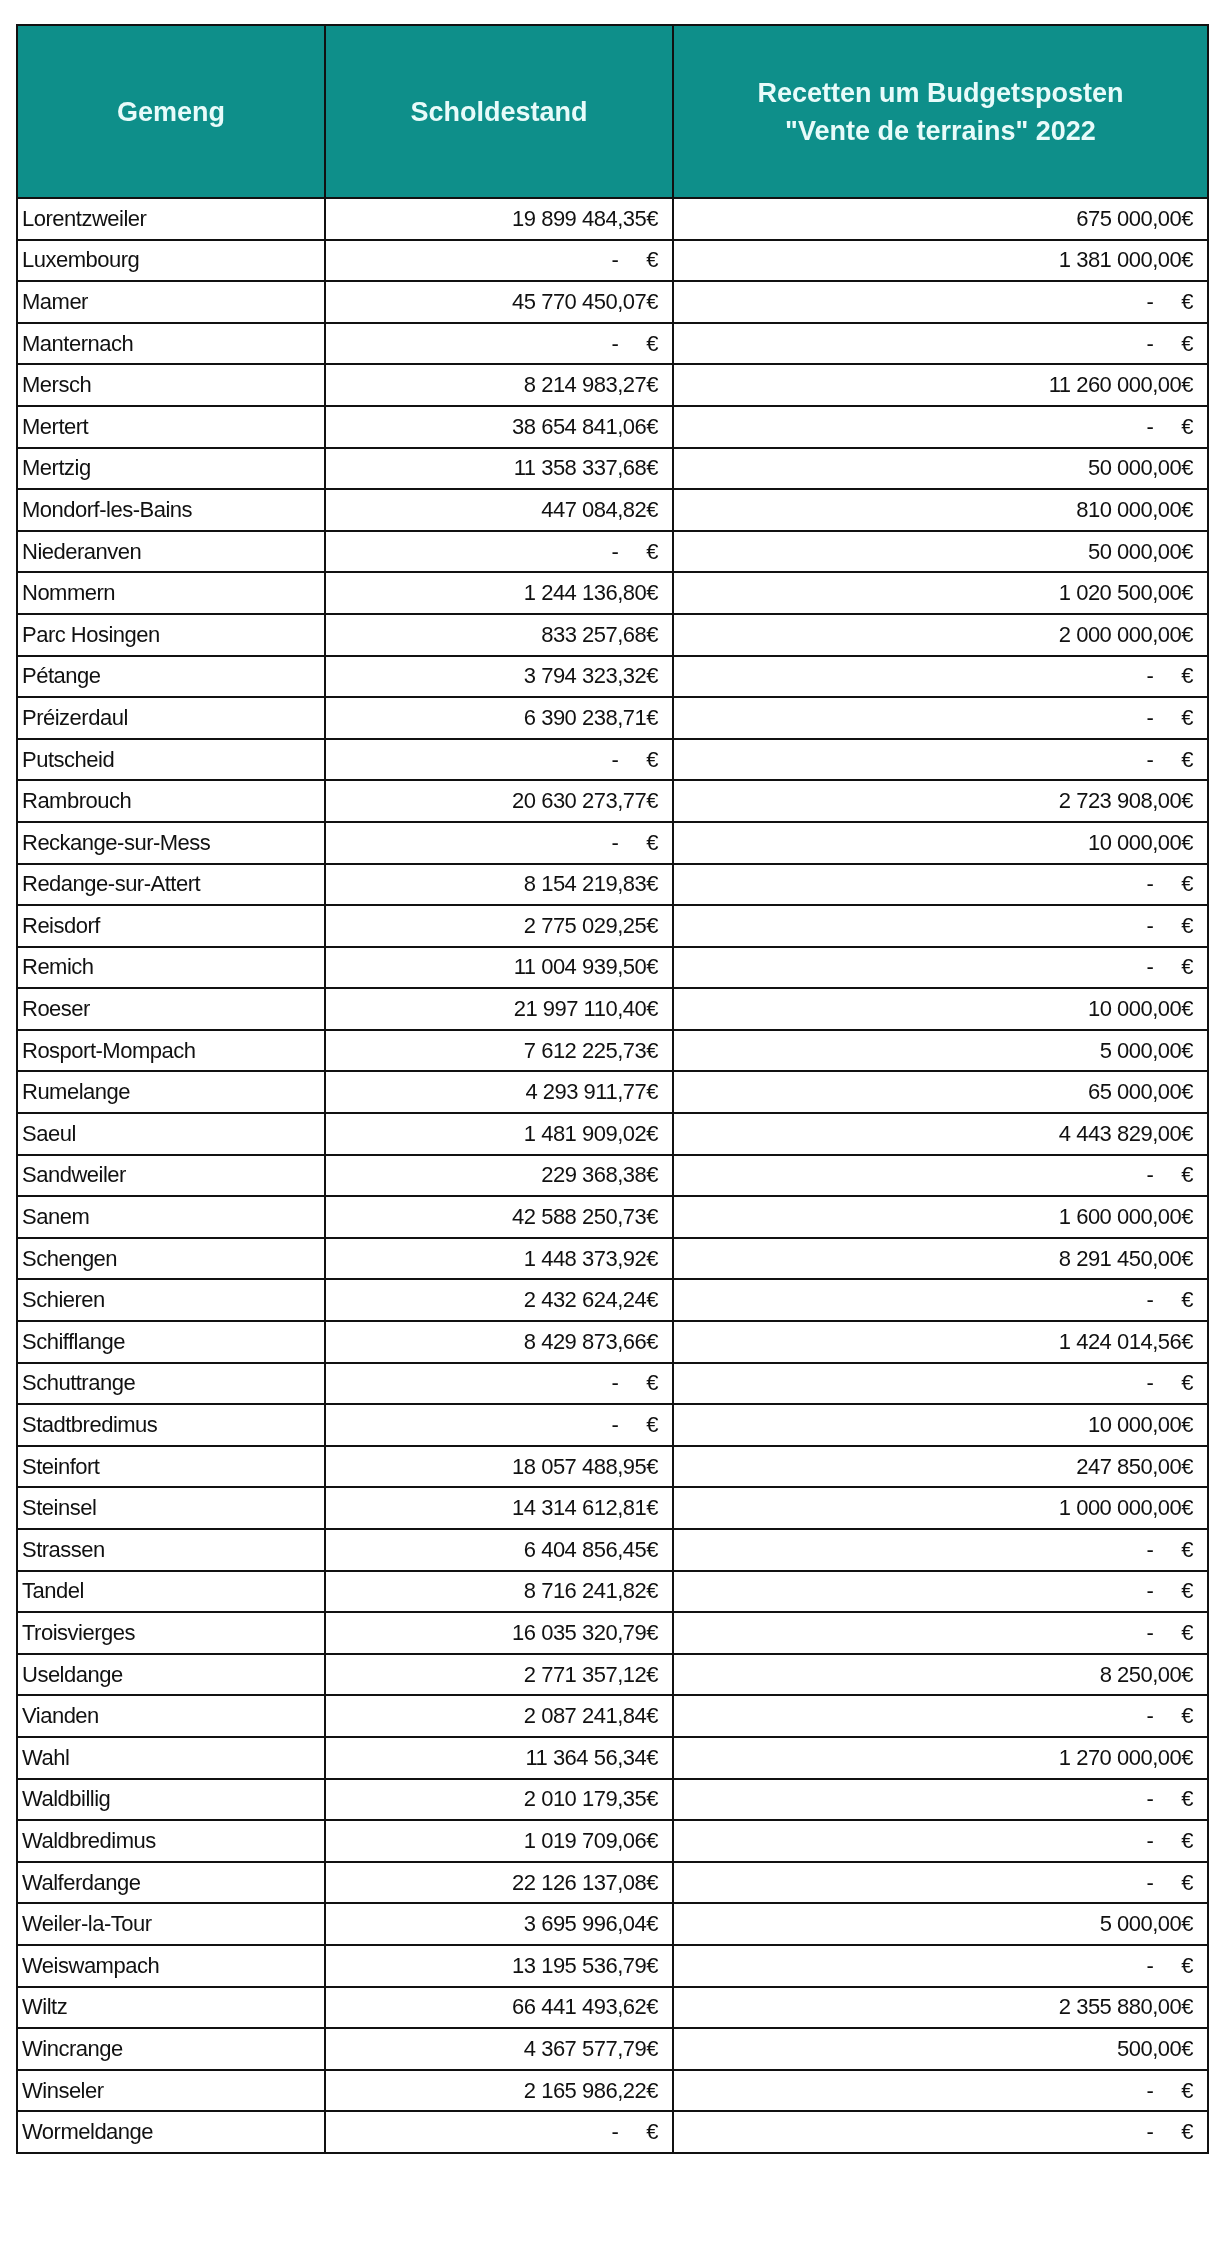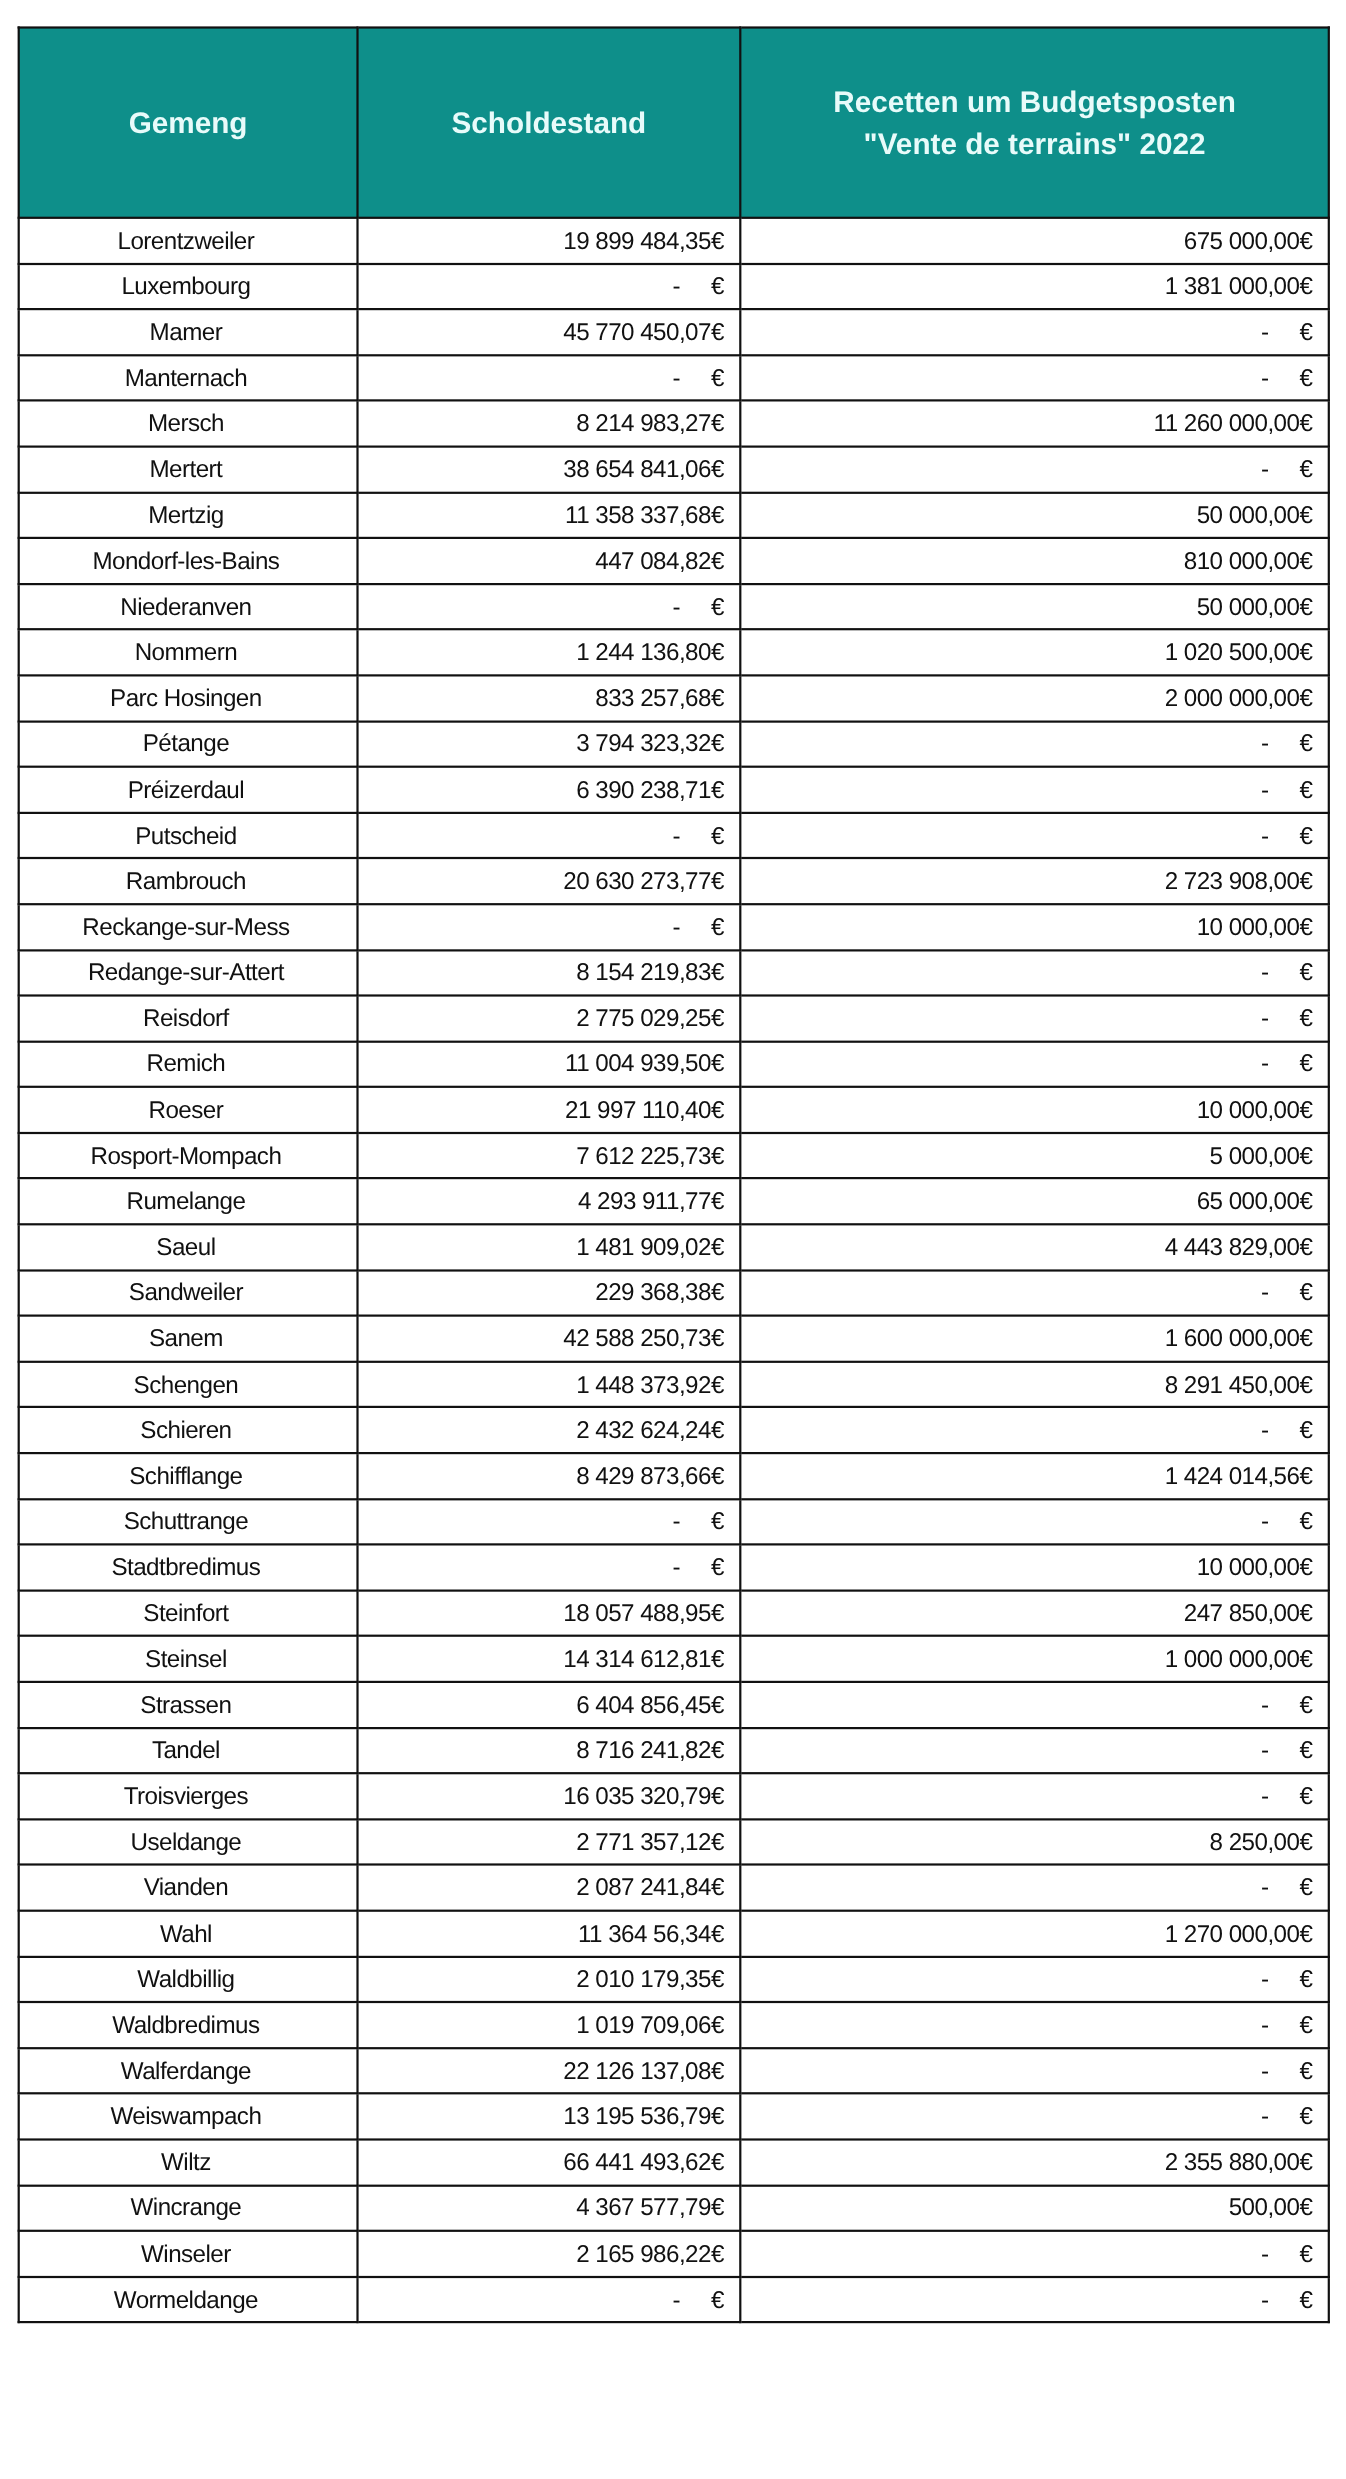--- a/index.html
+++ b/index.html
@@ -13,21 +13,21 @@
     background: #0e8f8a; color: #e8fbfa; font-weight: bold;
     font-size: 27px; line-height: 38px; height: 173px; box-sizing: border-box;
     border: 2px solid #111; text-align: center; vertical-align: middle; padding: 0 10px;
   }
   th .line { display: block; }
   td {
     height: 41.6px; box-sizing: border-box; border: 2px solid #111;
     font-size: 22px; color: #111; padding: 0 8px; white-space: nowrap; overflow: hidden;
     vertical-align: middle; letter-spacing: -0.5px;
   }
-  td.name { text-align: center; padding-left: 4px; }
+  td.name { text-align: left; padding-left: 4px; }
   td.num { text-align: right; padding-right: 14px; }
   .dash-sym { display: inline-block; margin-right: 28px; }
 </style>
 </head>
 <body>
 
 <div class="table-wrap">
   <table>
     <colgroup>
         <col class="c1">
@@ -244,20 +244,25 @@
           <td class="name">Waldbredimus</td>
           <td class="num">1 019 709,06€</td>
           <td class="num"><span class="dash-sym">-</span><span>€</span></td>
         </tr>
         <tr>
           <td class="name">Walferdange</td>
           <td class="num">22 126 137,08€</td>
           <td class="num"><span class="dash-sym">-</span><span>€</span></td>
         </tr>
         <tr>
+          <td class="name">Weiler-la-Tour</td>
+          <td class="num">3 695 996,04€</td>
+          <td class="num">5 000,00€</td>
+        </tr>
+        <tr>
           <td class="name">Weiswampach</td>
           <td class="num">13 195 536,79€</td>
           <td class="num"><span class="dash-sym">-</span><span>€</span></td>
         </tr>
         <tr>
           <td class="name">Wiltz</td>
           <td class="num">66 441 493,62€</td>
           <td class="num">2 355 880,00€</td>
         </tr>
         <tr>

